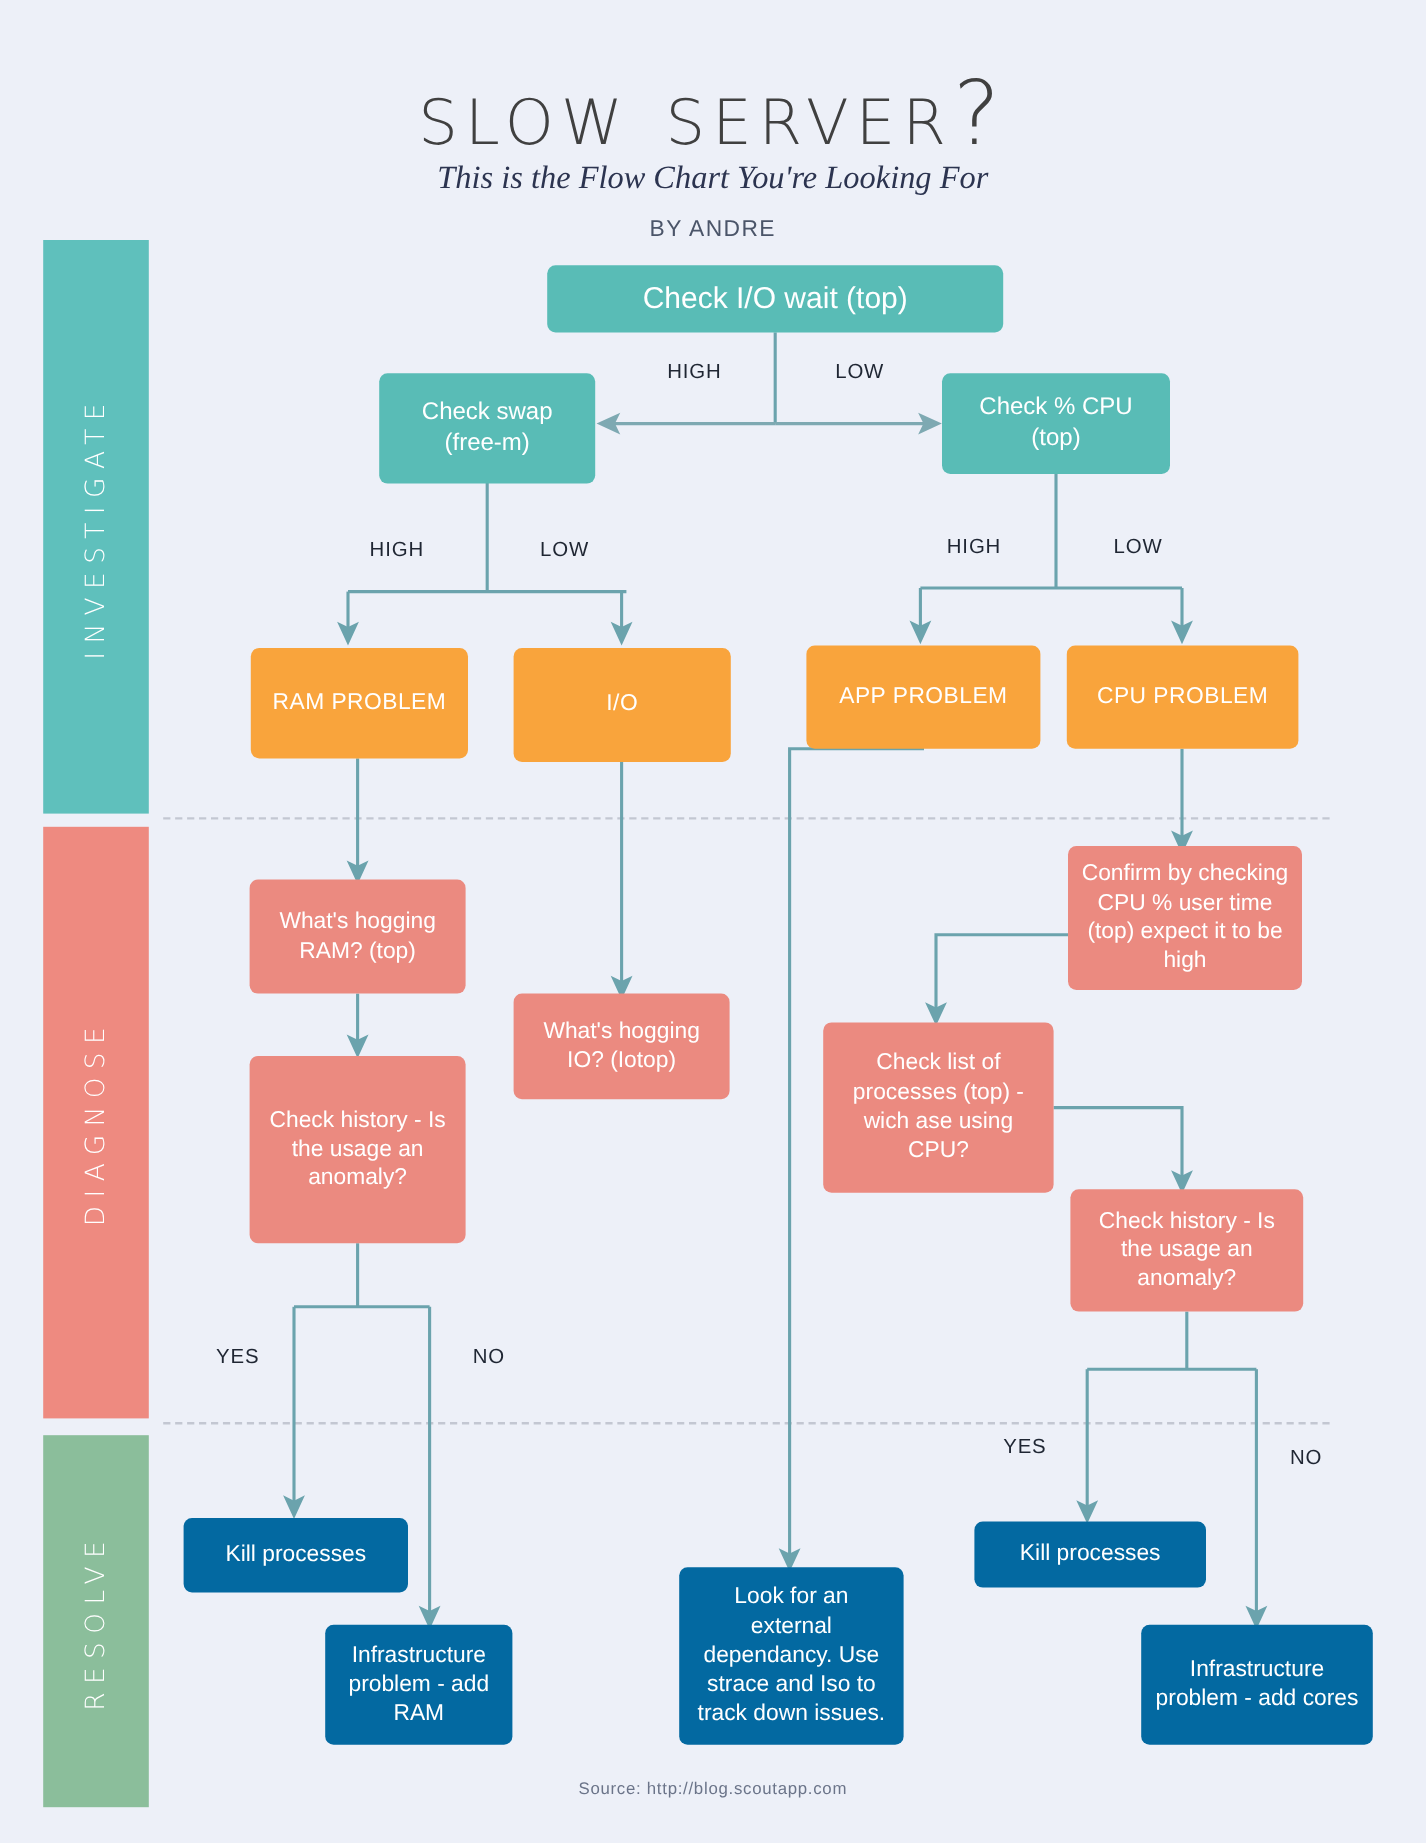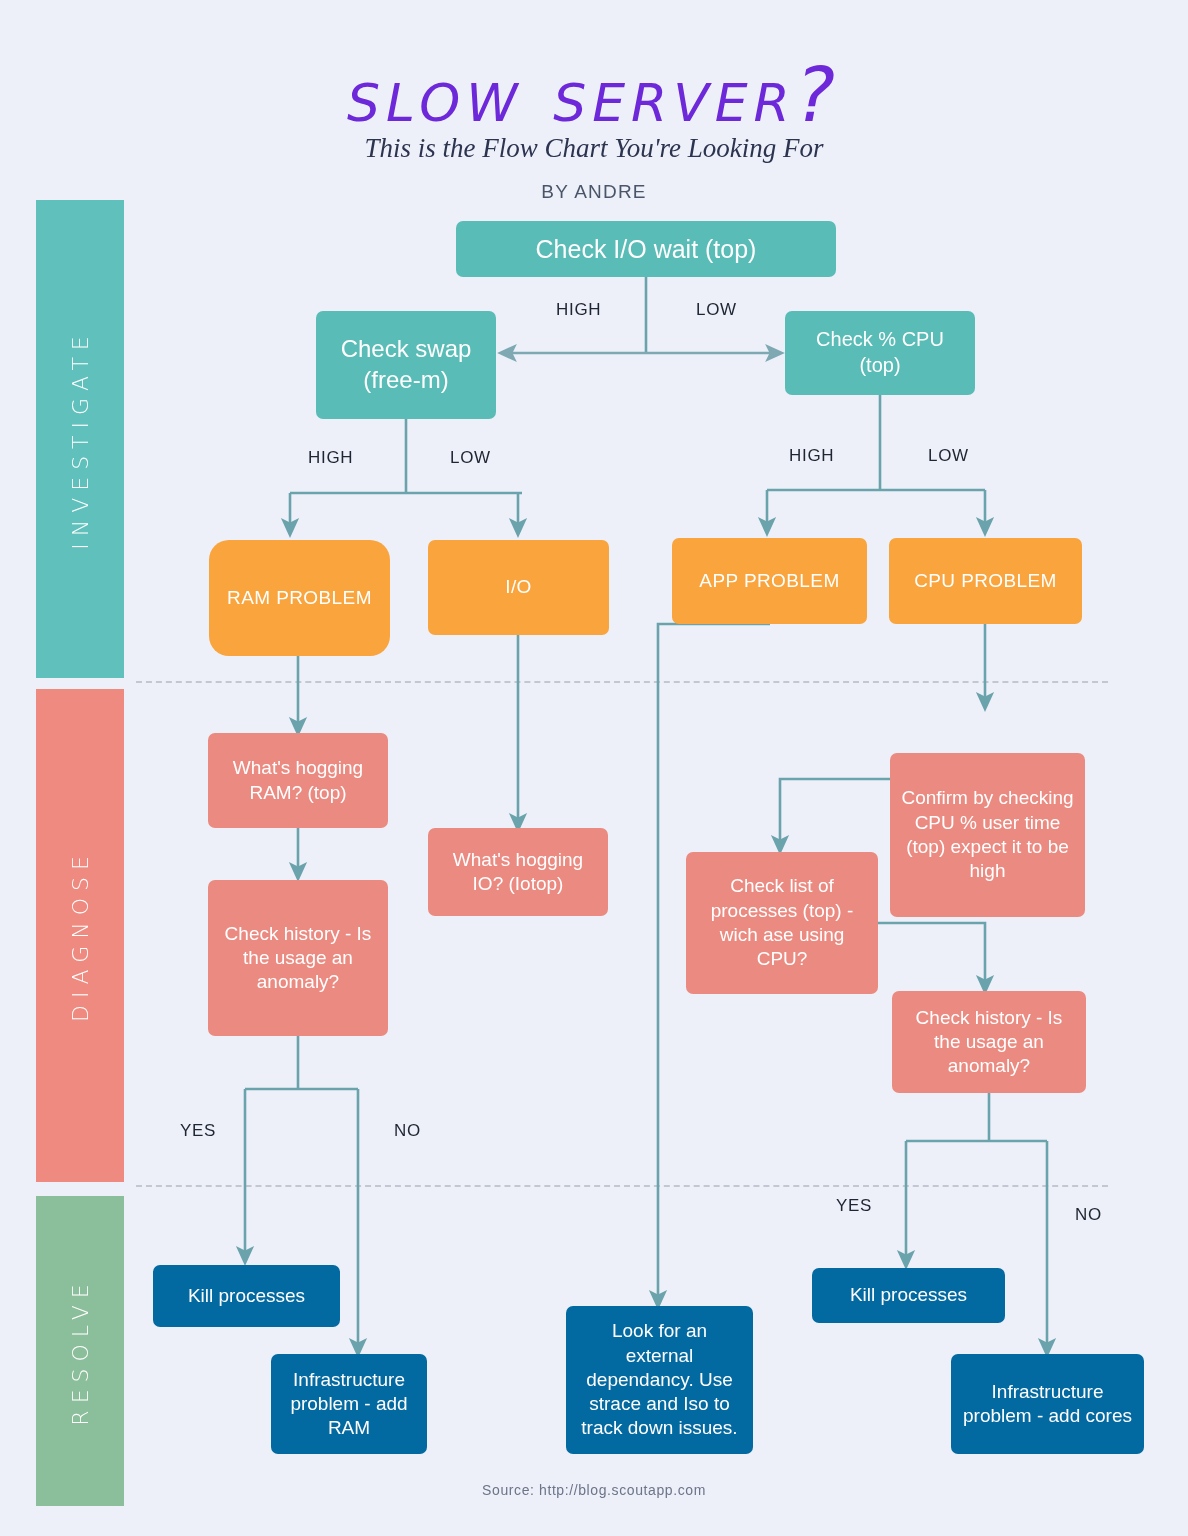--- a/index.html
+++ b/index.html
@@ -7,25 +7,24 @@
     width:1188px;height:1536px;
     background:#edf0f8;
     font-family:"Liberation Sans",sans-serif;
     overflow:hidden;
   }
   #stage{position:relative;width:1188px;height:1536px;}
 
   
   .title{
     position:absolute;left:0;top:52px;width:1188px;text-align:center;
-    font-size:74px;letter-spacing:6px;color:#6d28d9;
+    font-size:74px;letter-spacing:6px;color:#404040;
     font-family:"DejaVu Sans",sans-serif;font-weight:300;
     text-transform:lowercase;
     font-variant:small-caps;
-    font-style:italic;
   }
   .subtitle{
     position:absolute;left:0;top:133px;width:1188px;text-align:center;
     font-size:27px;font-style:italic;color:#2c3450;
     font-family:"Liberation Serif",serif;
   }
   .byline{
     position:absolute;left:0;top:181px;width:1188px;text-align:center;
     font-size:19px;letter-spacing:1.2px;color:#4b5569;
   }
@@ -164,39 +163,39 @@
   <div class="edge-label" style="left:928px;top:446px;">LOW</div>
 
   <div class="edge-label" style="left:180px;top:1121px;">YES</div>
   <div class="edge-label" style="left:394px;top:1121px;">NO</div>
 
   <div class="edge-label" style="left:836px;top:1196px;">YES</div>
   <div class="edge-label" style="left:1075px;top:1205px;">NO</div>
 
   <div class="node teal" style="left:456px;top:221px;width:380px;height:56px;font-size:25px;">Check I/O wait (top)</div>
 
-  <div class="node teal" style="left:316px;top:311px;width:180px;height:108px;font-size:24px;">Check swap (free-m)</div>
+  <div class="node teal" style="left:316px;top:311px;width:180px;height:92px;font-size:20px;">Check swap (free-m)</div>
 
   <div class="node teal" style="left:785px;top:311px;width:190px;height:84px;font-size:20px;">Check % CPU (top)</div>
 
-  <div class="node orange" style="left:209px;top:540px;width:181px;height:116px;font-size:19px;letter-spacing:.4px;border-radius:20px;">RAM PROBLEM</div>
+  <div class="node orange" style="left:209px;top:540px;width:181px;height:92px;font-size:19px;letter-spacing:.4px;">RAM PROBLEM</div>
 
   <div class="node orange" style="left:428px;top:540px;width:181px;height:95px;font-size:19px;letter-spacing:.4px;">I/O</div>
 
   <div class="node orange" style="left:672px;top:538px;width:195px;height:86px;font-size:19px;letter-spacing:.4px;">APP PROBLEM</div>
 
   <div class="node orange" style="left:889px;top:538px;width:193px;height:86px;font-size:19px;letter-spacing:.4px;">CPU PROBLEM</div>
 
   <div class="node salmon" style="left:208px;top:733px;width:180px;height:95px;font-size:19px;">What's hogging RAM? (top)</div>
 
   <div class="node salmon" style="left:208px;top:880px;width:180px;height:156px;font-size:19px;">Check history - Is the usage an anomaly?</div>
 
   <div class="node salmon" style="left:428px;top:828px;width:180px;height:88px;font-size:19px;">What's hogging IO? (Iotop)</div>
 
-  <div class="node salmon" style="left:890px;top:705px;width:195px;height:164px;font-size:19px;margin-top:48px;">Confirm by checking CPU % user time (top) expect it to be high</div>
+  <div class="node salmon" style="left:890px;top:705px;width:195px;height:120px;font-size:19px;">Confirm by checking CPU % user time (top) expect it to be high</div>
 
   <div class="node salmon" style="left:686px;top:852px;width:192px;height:142px;font-size:19px;">Check list of processes (top) - wich ase using CPU?</div>
 
   <div class="node salmon" style="left:892px;top:991px;width:194px;height:102px;font-size:19px;">Check history - Is the usage an anomaly?</div>
 
   <div class="node green" style="left:153px;top:1265px;width:187px;height:62px;font-size:19px;">Kill processes</div>
 
   <div class="node green" style="left:271px;top:1354px;width:156px;height:100px;font-size:19px;">Infrastructure problem - add RAM</div>
 
   <div class="node green" style="left:566px;top:1306px;width:187px;height:148px;font-size:19px;">Look for an external dependancy. Use strace and Iso to track down issues.</div>

